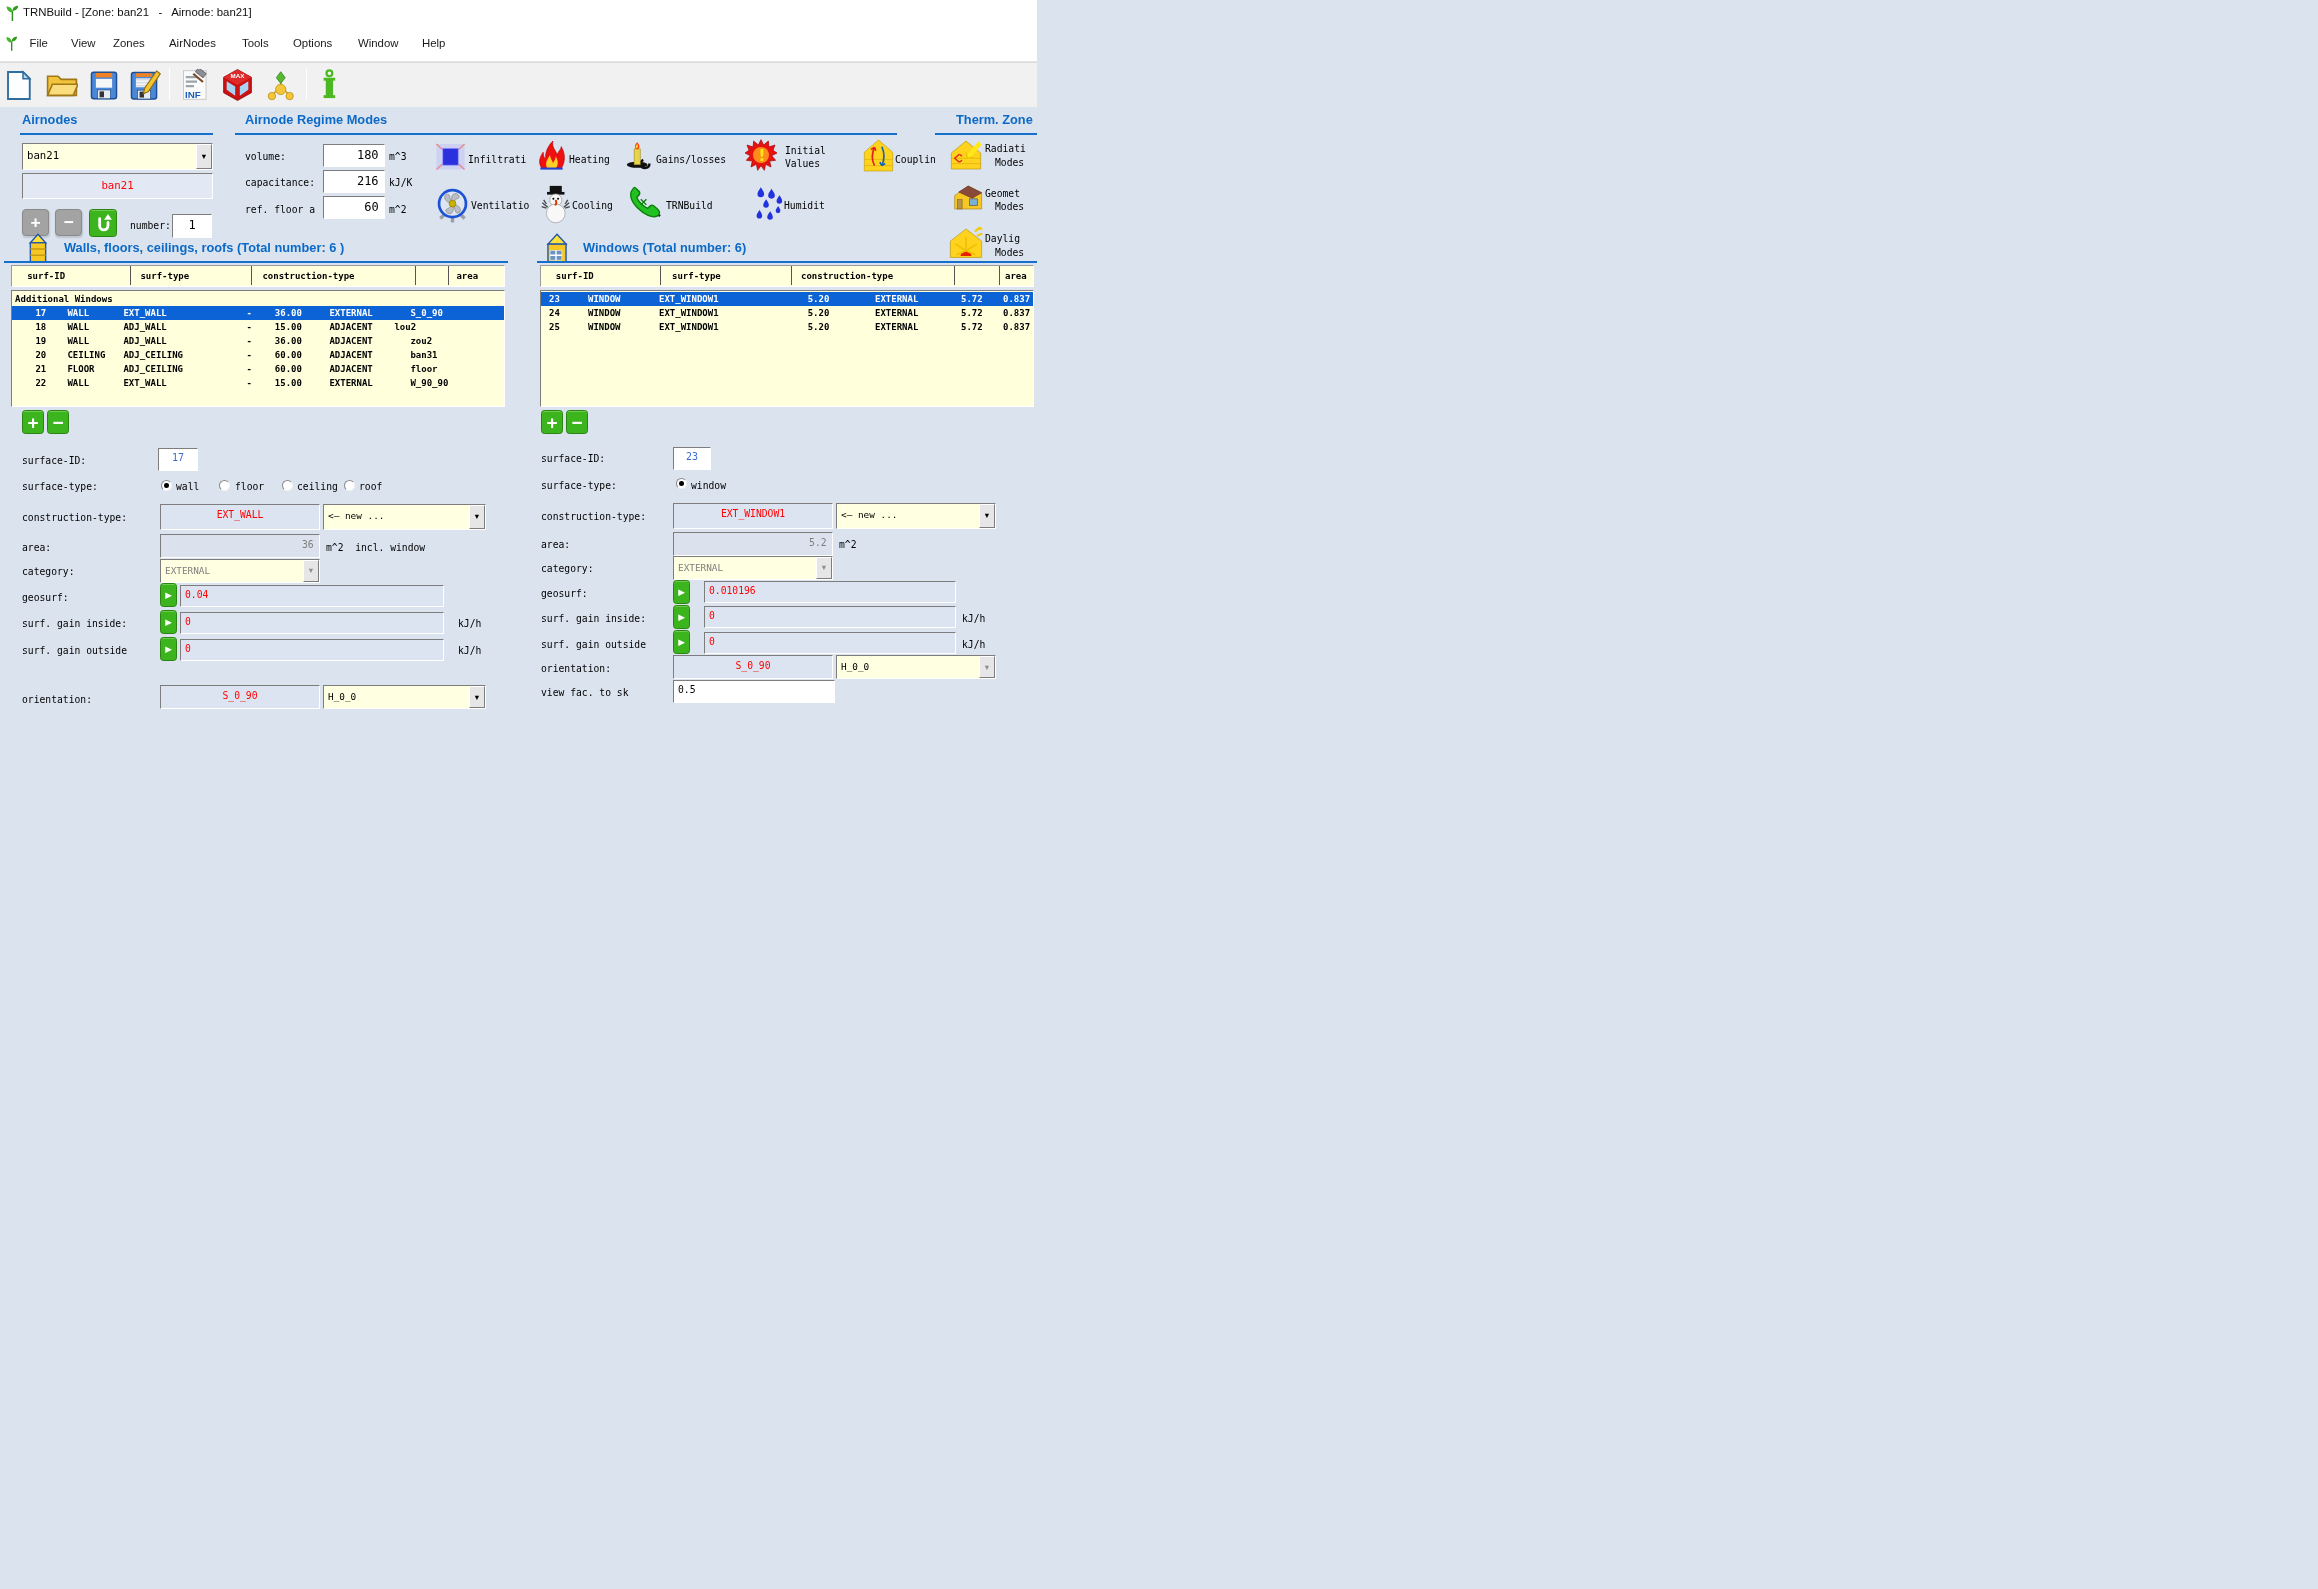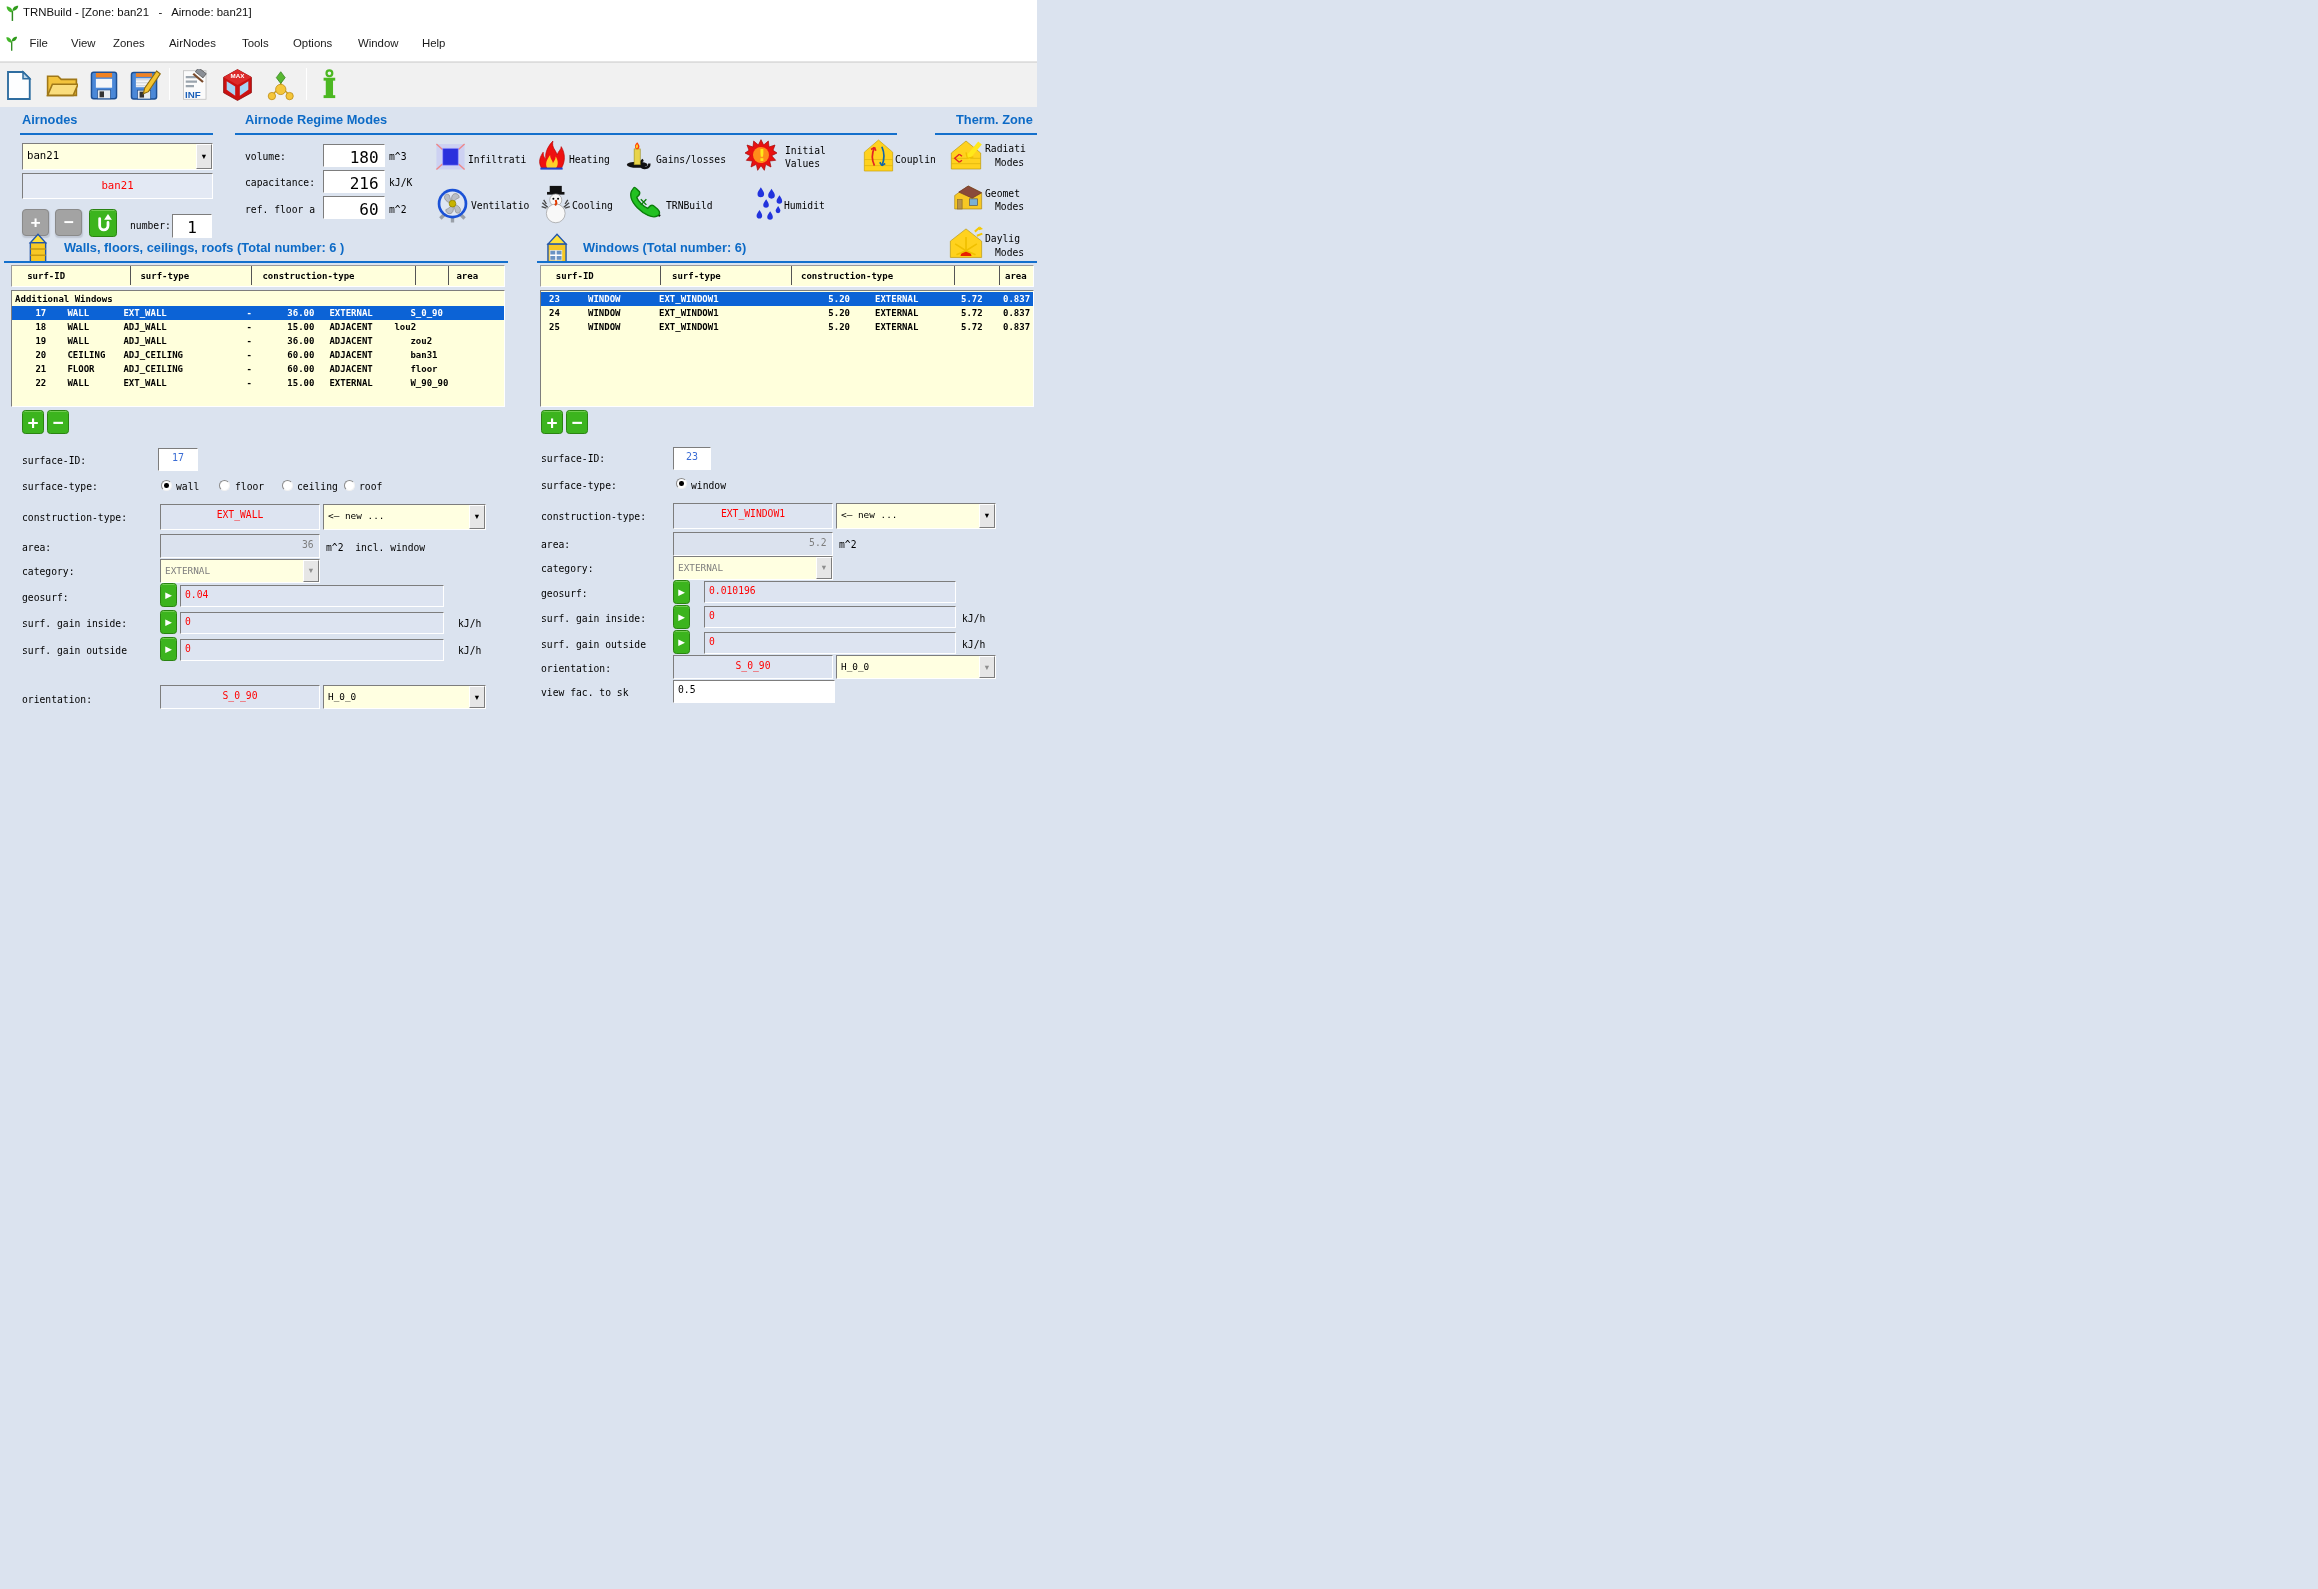--- a/index.html
+++ b/index.html
@@ -32,40 +32,40 @@
   .combo.dis .cval { color:#7e7e7e; }
   .combo.dis .cbtn { color:#8f8f8f; }
 
   .flabel { position:absolute; font-family:"DejaVu Sans Mono",monospace; font-size:9.7px; color:#000; white-space:pre; }
   .unit { position:absolute; font-family:"DejaVu Sans Mono",monospace; font-size:9.7px; color:#000; white-space:pre; }
 
   .vbox { background:#dde4f1; color:#ff0000; font-family:"DejaVu Sans Mono",monospace; font-size:9.7px; padding:3.4px 2.7px 0 4px; white-space:nowrap; }
   .cbox { background:#dde4f1; color:#ff0000; font-family:"DejaVu Sans Mono",monospace; font-size:9.7px; text-align:center; padding-top:4px; white-space:nowrap; }
   .robox { background:#dbe2ee; color:#7d7d7d; font-family:"DejaVu Sans Mono",monospace; font-size:9.7px; text-align:right; padding:4px 5.4px 0 0; }
   .wbox { background:#ffffff; color:#000; font-family:"DejaVu Sans Mono",monospace; font-size:9.7px; padding:3.4px 2.7px 0 4px; }
-  .nbox { background:#ffffff; color:#000; font-family:"DejaVu Sans Mono",monospace; font-size:16px; text-align:right; padding:2.7px 5.4px 0 0; }
+  .nbox { background:#ffffff; color:#000; font-family:"DejaVu Sans Mono",monospace; font-size:12px; text-align:right; padding:2.7px 5.4px 0 0; }
 
   .gbtn { background:#3cb41e; border:0.7px solid #2a8312; border-radius:3.4px; color:#fff; display:flex; align-items:center; justify-content:center; box-shadow:inset 0 0.7px 0 #7fd45f; }
   .gbtn.sq { font-size:19px; font-weight:bold; line-height:1; }
   .graybtn { background:#a3a3a3; border:0.7px solid #8a8a8a; border-radius:4px; color:#fff; font-size:17.4px; font-weight:bold; display:flex; align-items:center; justify-content:center; box-shadow:0.7px 1.3px 1.3px #bfc7d4; }
   .abtn { width:17.4px; background:#3cb41e; border:0.7px solid #2a8312; border-radius:3.4px; color:#fff; font-size:8.7px; display:flex; align-items:center; justify-content:center; box-shadow:inset 0 0.7px 0 #7fd45f; }
 
   .radio { position:absolute; width:11.4px; height:11.4px; border-radius:50%; background:#fff; border-top:1.3px solid #8a8a8a; border-left:1.3px solid #8a8a8a; border-bottom:1.3px solid #f2f2f2; border-right:1.3px solid #f2f2f2; }
   .radio.on::after { content:""; position:absolute; left:2px; top:2px; width:4.7px; height:4.7px; border-radius:50%; background:#000; }
 
   
   .tablebox { position:absolute; width:497px; height:144px; }
   .thead { position:absolute; left:0; top:0; width:494px; height:21.5px; background:#ffffdc; border-top:1.3px solid #9b9b9b; border-left:1.3px solid #9b9b9b; border-bottom:1.3px solid #fff; border-right:1.3px solid #fff; }
   .thead .hcell { position:absolute; top:4.7px; font-family:"DejaVu Sans Mono",monospace; font-weight:bold; font-size:9px; color:#000; }
   .thead .hsep { position:absolute; top:0; width:0.7px; height:19px; background:#555; }
   .tbody { position:absolute; left:0; top:25px; width:494px; height:117px; background:#ffffdc; border-top:1.3px solid #7d7d7d; border-left:1.3px solid #7d7d7d; border-bottom:1.3px solid #fff; border-right:1.3px solid #fff; overflow:hidden; padding-top:1.3px; }
   .trow { position:relative; height:14px; font-family:"DejaVu Sans Mono",monospace; font-weight:bold; font-size:9px; color:#000; }
   .trow.selected { background:#0c63d6; color:#ffffff; }
   .trow .cell { position:absolute; top:1.3px; white-space:pre; }
-  .trow .num { text-align:right; }
+  .trow .num { text-align:center; }
 </style>
 </head>
 <body>
 
 <div id="titlebar" class="abs">
   <span class="abs" style="left:5.4px;top:5.4px">
     <svg width="14.8" height="17.4" viewBox="0 0 20 24">
         <path d="M10 22 C10 14 10 10 10 8" stroke="#2d8a1e" stroke-width="2" fill="none"></path>
         <path d="M10 10 C4 10 2 5 2 2 C7 2 10 5 10 10" fill="#43b629"></path>
         <path d="M10 8 C16 8 18 4 18 1 C13 1 10 4 10 8" fill="#2f9a1c"></path>

